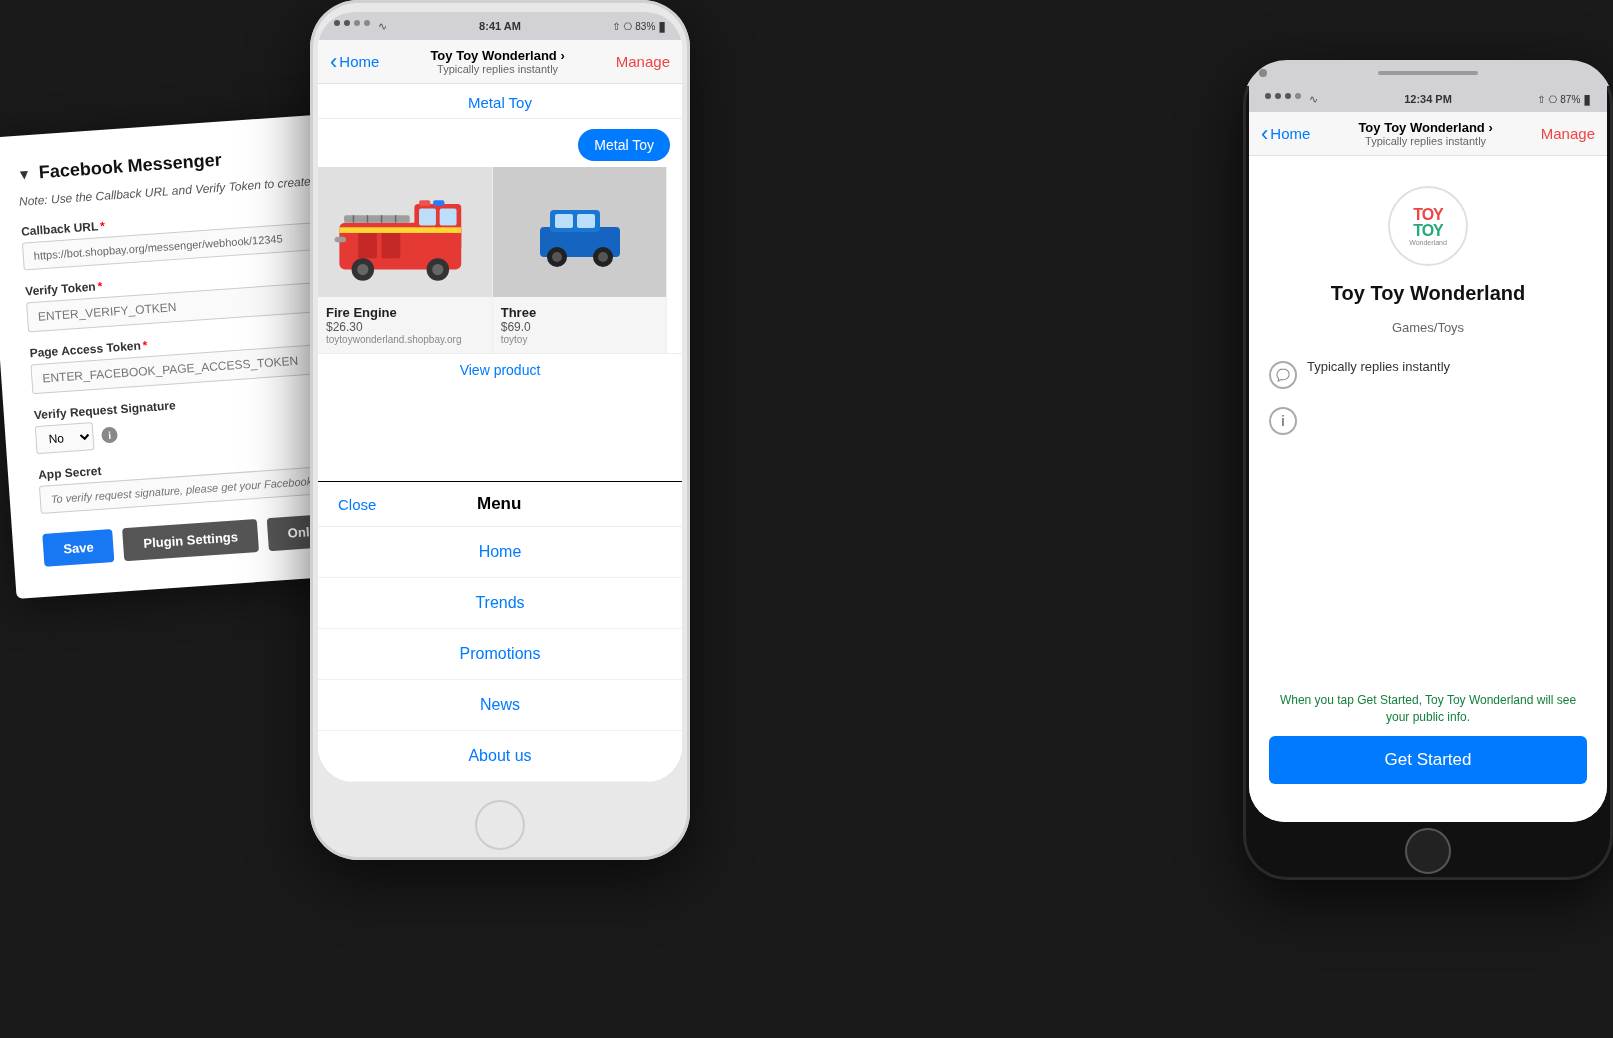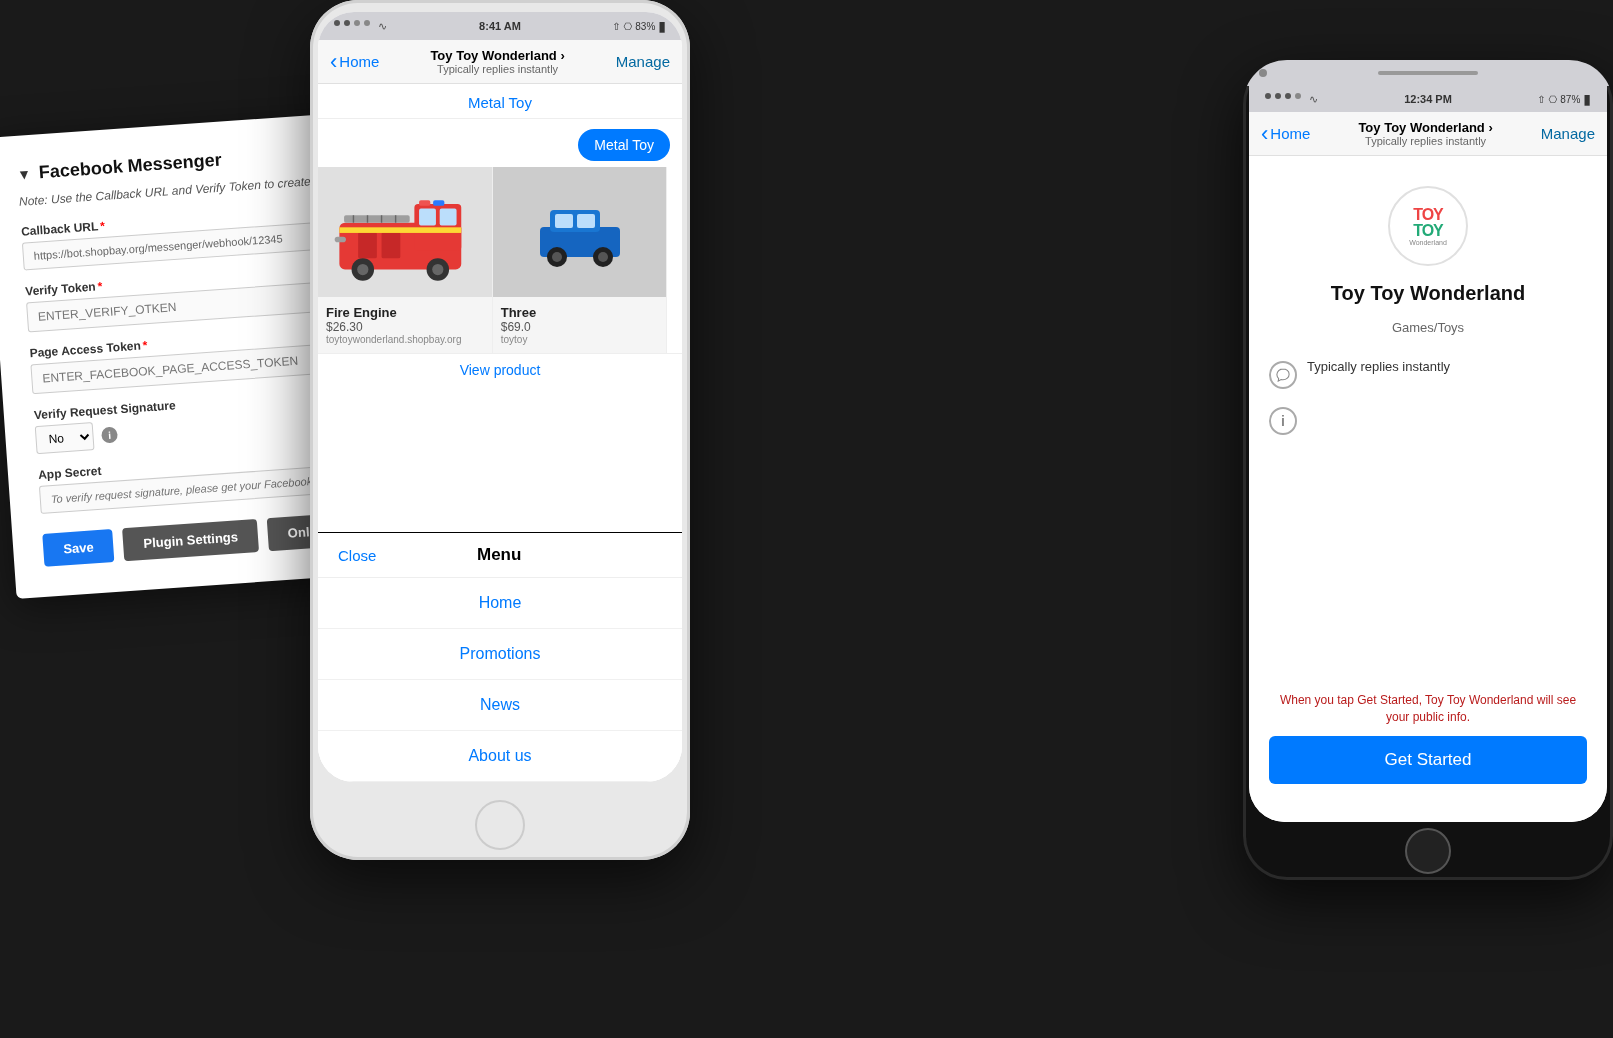--- a/index.html
+++ b/index.html
@@ -226,21 +226,21 @@
     .messenger-title {
       font-size: 13px;
       font-weight: 600;
       color: #000;
     }
     .messenger-subtitle {
       font-size: 11px;
       color: #666;
     }
     .messenger-manage {
-      color: #0369a1;
+      color: #ef4444;
       font-size: 15px;
       font-weight: 400;
       text-align: center;
     }
     .phone-content {
       flex: 1;
       overflow: hidden;
       display: flex;
       flex-direction: column;
       background: #fff;
@@ -505,21 +505,21 @@
       color: #888;
     }
     .info-text {
       font-size: 13px;
       color: #333;
       line-height: 1.4;
     }
     .spacer-flex { flex: 1; }
     .get-started-note {
       font-size: 12px;
-      color: #b91c1c;
+      color: #15803d;
       text-align: center;
       margin-bottom: 10px;
       line-height: 1.4;
     }
     .get-started-btn {
       background: #007aff;
       color: #fff;
       border: none;
       border-radius: 6px;
       width: 100%;
@@ -699,20 +699,23 @@
       <div class="menu-overlay">
         <div class="menu-header">
           <span class="menu-close">Close</span>
           <span class="menu-title">Menu</span>
           <span style="width:40px;"></span>
         </div>
         <div class="menu-item">
           <span>Home</span>
         </div>
         <div class="menu-item">
+          <span>Trends</span>
+        </div>
+        <div class="menu-item">
           <span>Promotions</span>
         </div>
         <div class="menu-item">
           <span>News</span>
         </div>
         <div class="menu-item">
           <span>About us</span>
         </div>
       </div>
     </div>

